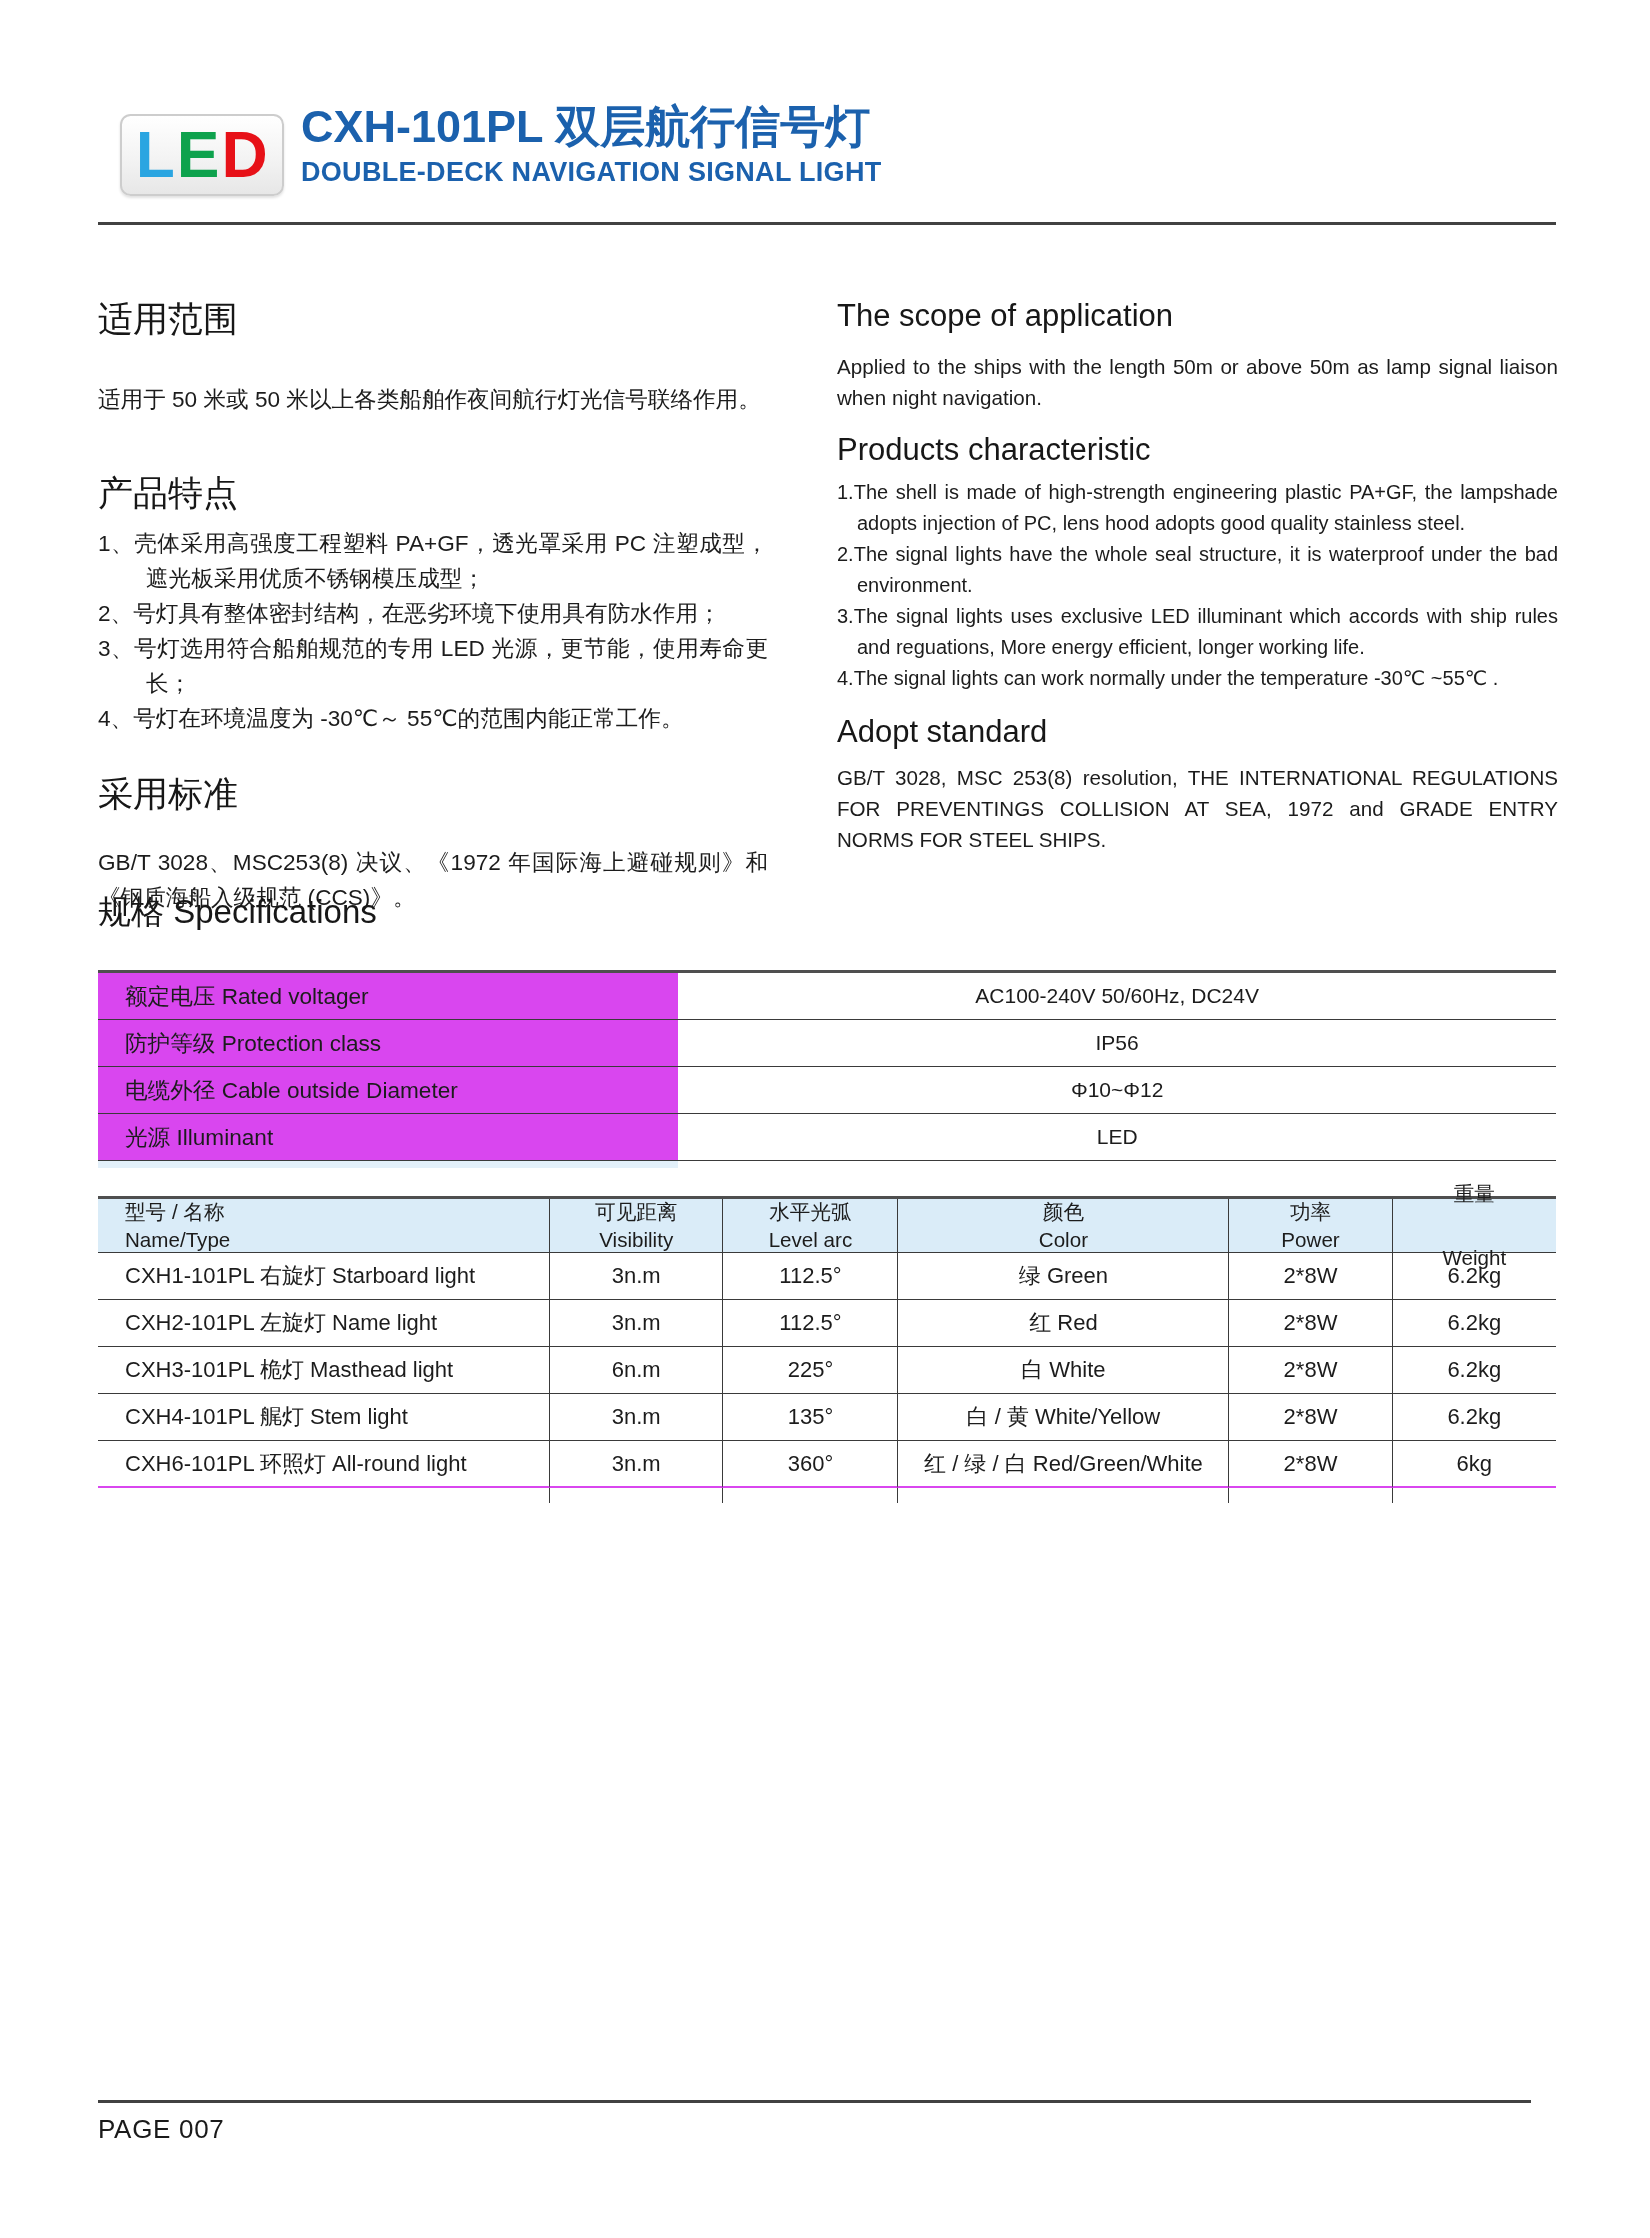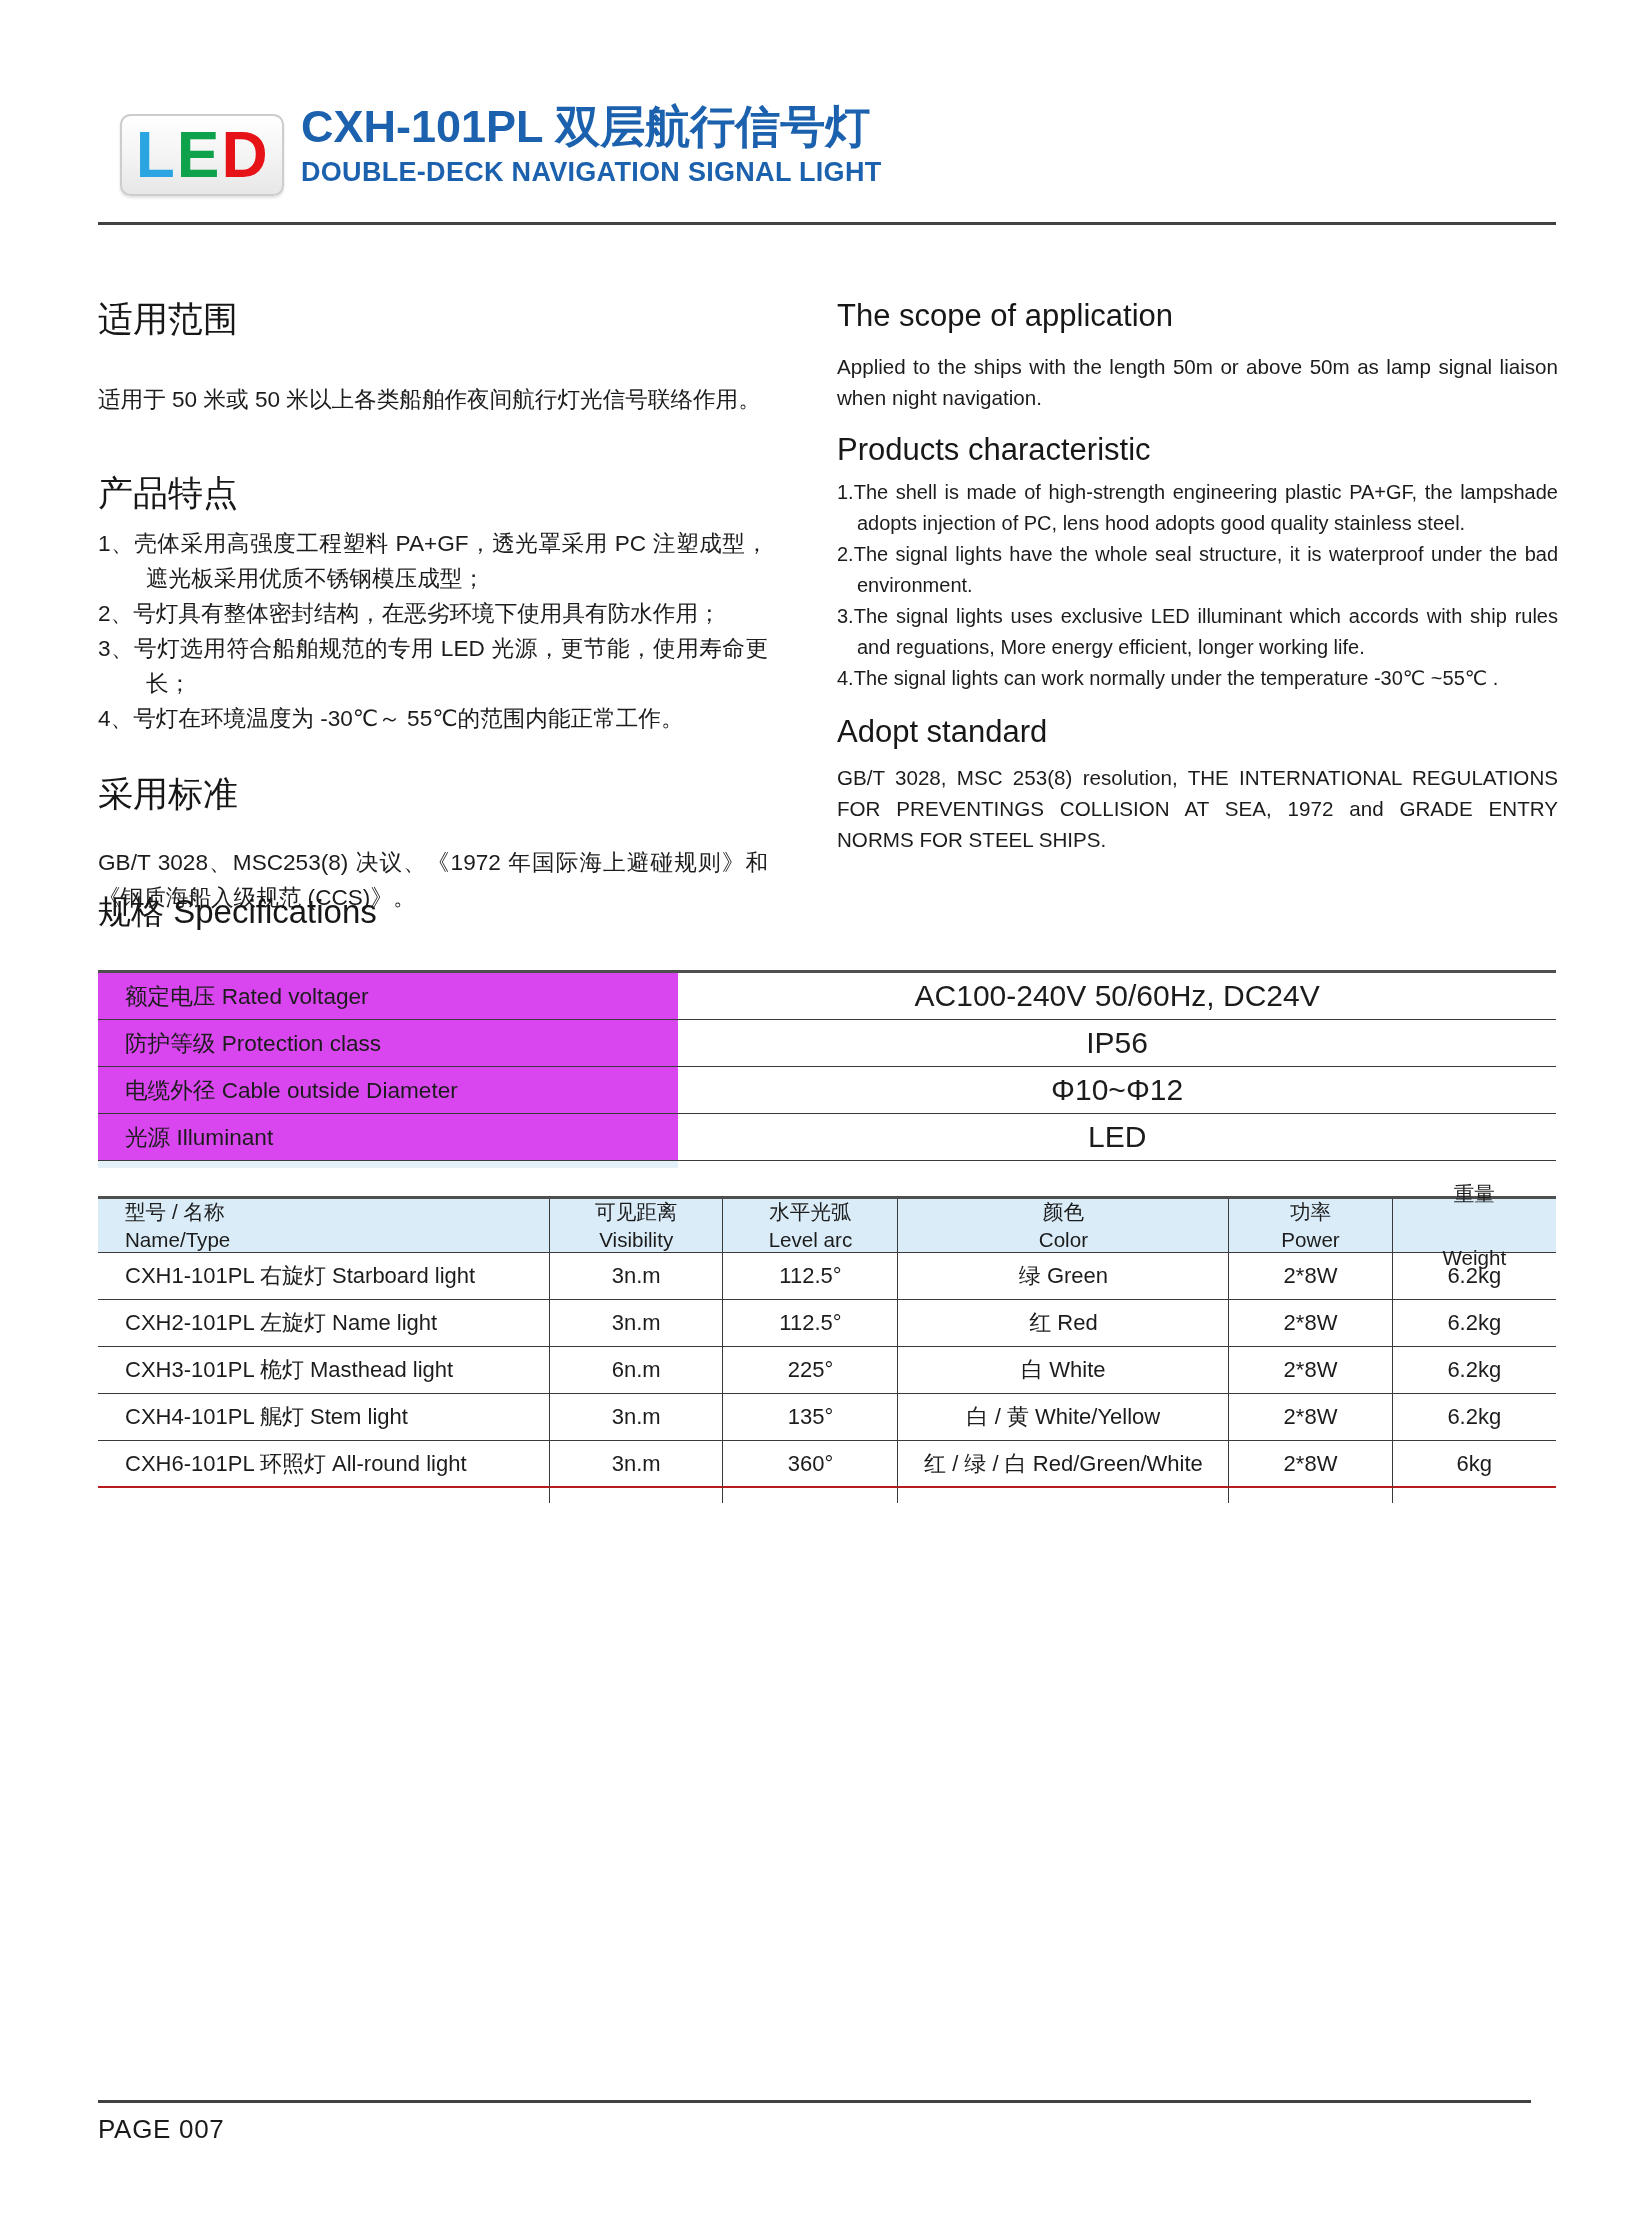--- a/index.html
+++ b/index.html
@@ -153,21 +153,21 @@
     align-items: center;
     padding-left: 27px;
     font-size: 22.6px;
     color: #1c1c1c;
   }
   .spec-value {
     width: 60.2%;
     display: flex;
     align-items: center;
     justify-content: center;
-    font-size: 30px;
+    font-size: 21px;
     color: #1c1c1c;
   }
   .spec-stub { width: 39.8%; height: 6.7px; background: #e3f0fa; }
 
   
   .model-table {
     position: absolute;
     left: 98px; top: 1196px;
     width: 1458px;
     border-top: 3.3px solid #4f4f4f;
@@ -195,21 +195,21 @@
     height: 54px;
     background: #daecf8;
     font-size: 20.6px;
     line-height: 28px;
   }
   .m-foot .m-cell {
     height: 14.6px;
     border-bottom: none;
     background: #ffffff;
   }
-  .m-row-last .m-cell { border-bottom: 2px solid #b91c1c; }
+  .m-row-last .m-cell { border-bottom: 2px solid #d946ef; }
 
   
   .footer-text {
     position: absolute;
     left: 98px; top: 2114px;
     font-size: 26px;
     color: #1a1a1a;
     letter-spacing: 0.7px;
   }
 </style>

